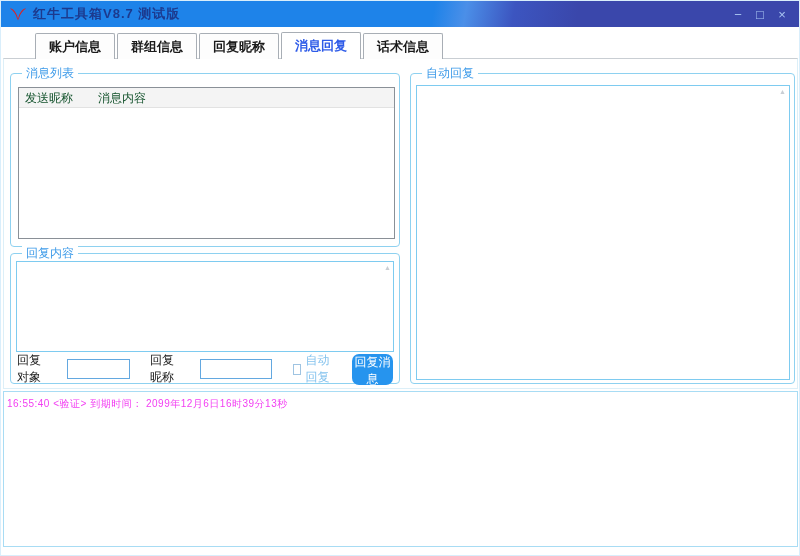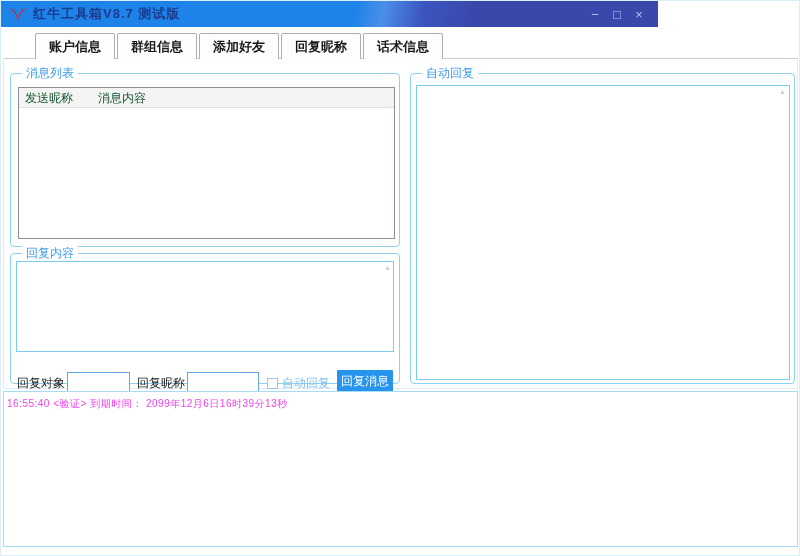--- a/index.html
+++ b/index.html
@@ -1,21 +1,21 @@
 <!DOCTYPE html>
 <html><head>
 <meta charset="utf-8">
 <style>
   * { margin:0; padding:0; box-sizing:border-box; }
   html,body { width:800px; height:556px; background:#fff; }
   body { font-family:"Liberation Sans","DejaVu Sans",sans-serif; font-size:12px; color:#222; }
   .window { position:relative; width:800px; height:556px; background:#fff; border:1px solid #d9eefb; overflow:hidden; }
 
   
-  .titlebar { position:absolute; left:0; top:0; width:657px; height:26px;
+  .titlebar { position:absolute; left:0; top:0; width:800px; height:26px;
     background:linear-gradient(100deg,#1e83e9 0%,#1e83e9 54%,#4b8fe8 58%,#3c55c0 64%,#3a47ab 72%,#3a47ab 100%); }
   .logo { position:absolute; left:8px; top:5px; width:18px; height:15px; }
   .title-text { position:absolute; left:32px; top:0; line-height:26px; font-size:13px; font-weight:700; color:#1c3a8e; letter-spacing:1px; }
   .win-controls { position:absolute; right:10px; top:0; height:26px; display:flex; align-items:center; gap:4px; }
   .win-btn { width:18px; height:18px; display:flex; align-items:center; justify-content:center; color:#a9c6f2; font-size:13px; cursor:default; }
 
   
   .tabbar { position:absolute; left:2px; top:31px; height:27px; display:flex; align-items:flex-end; z-index:2;padding-left:32px; }
   .tab { height:26px; line-height:25px; padding:0 13px; margin-right:2px; background:#fdfdfd;
     border:1px solid #a8aeb5; border-bottom:none; border-radius:2px 2px 0 0; font-size:13px; font-weight:700; color:#1a1a1a; cursor:default; }
@@ -40,29 +40,29 @@
 
   
   .ta { position:absolute; border:1px solid #7ecbf0; background:#fff; resize:none; outline:none;
     font-family:"Liberation Sans",sans-serif; font-size:12px; }
   .ta-reply { left:5px; top:7px; width:378px; height:91px; }
   .ta-auto  { left:5px; top:11px; width:374px; height:295px; }
   .scroll-up { position:absolute; color:#c9ced4; font-size:7px; line-height:7px; }
   .su-reply { right:8px; top:10px; } .su-auto { right:8px; top:14px; }
 
   
-  .reply-row { position:absolute; left:6px; right:6px; top:116px; height:22px; display:flex; align-items:flex-end; }
+  .reply-row { position:absolute; left:6px; right:6px; top:104px; height:22px; display:flex; align-items:center;gap:13px; }
   .fld-label { font-size:12px; color:#1a1a1a; }
   .fld-input { width:63px; height:20px; border:1px solid #63a8e0; background:#fff; outline:none; margin-left:2px; padding:0 3px; font-size:12px; }
   .fld-input.nick { width:72px; }
   .lbl-nick { margin-left:7px; }
   .cb-wrap { display:flex; align-items:center; margin-left:8px; }
   .cb { width:11px; height:11px; appearance:none; -webkit-appearance:none; border:1px solid #9fc4e2; background:#fff; margin:0; }
   .cb-label { color:#85c3ee; margin-left:4px; font-size:12px; }
-  .btn-send { margin-left:auto; width:56px; height:22px; background:#2694ee; color:#fff; border:none; border-radius:1px;
+  .btn-send { margin-left:auto; width:56px; height:31px; background:#2694ee; color:#fff; border:none; border-radius:7px;
     font-size:12px; font-family:"Liberation Sans",sans-serif; cursor:pointer; }
 
   
   .log-box { position:absolute; left:2px; top:390px; width:795px; height:156px; border:1px solid #a8dcf4; background:#fff; }
   .status-line { position:absolute; left:3px; top:5px; color:#f23ff2; font-size:10px; letter-spacing:0.5px; white-space:pre; }
 </style>
 </head>
 <body>
 
 <div class="window">
@@ -75,22 +75,22 @@
     <div class="win-controls">
       <span class="win-btn">−</span>
       <span class="win-btn">□</span>
       <span class="win-btn">×</span>
     </div>
   </div>
 
   <div class="tabbar">
     <div class="tab">账户信息</div>
     <div class="tab">群组信息</div>
-    <div class="tab">添加好友</div>
     <div class="tab">回复昵称</div>
+    <div class="tab active">消息回复</div>
     <div class="tab">话术信息</div>
   </div>
 
   <div class="tabpage">
 
     <div class="gb gb-msglist">
       <span class="gb-label">消息列表</span>
       <div class="lv">
         <div class="lv-head">
           <span class="lv-col1">发送昵称</span>

